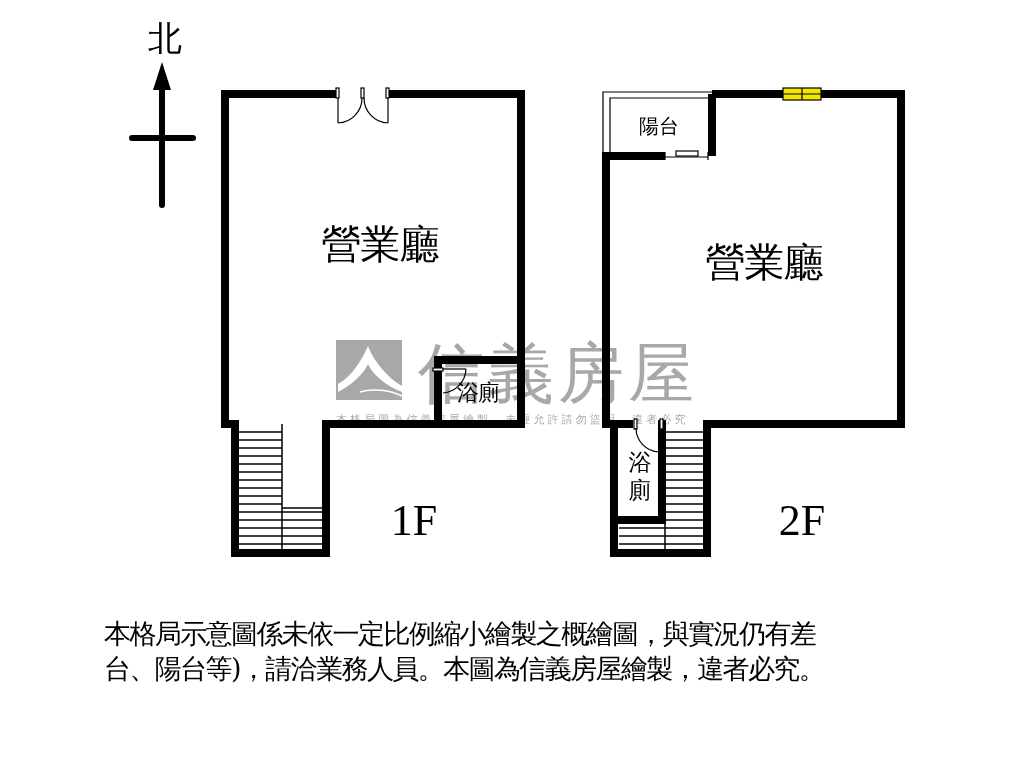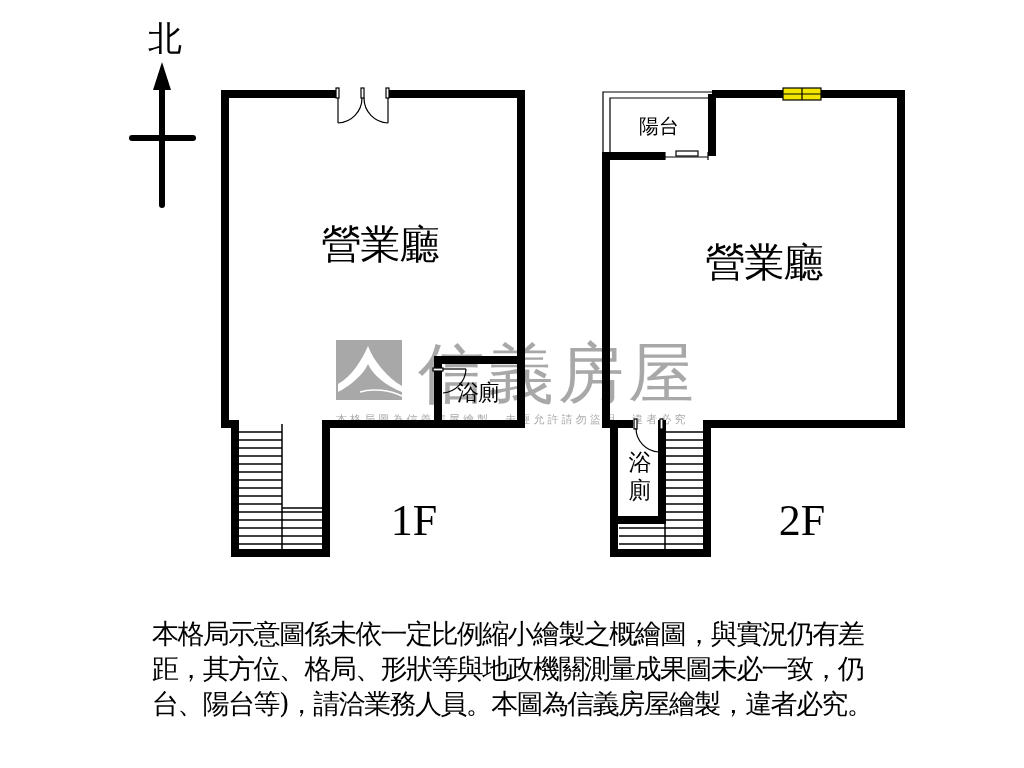--- a/index.html
+++ b/index.html
@@ -5,21 +5,21 @@
   html, body { margin:0; padding:0; background:#ffffff; }
   body { width:1024px; height:768px; position:relative; overflow:hidden;
          font-family:"DejaVu Serif", "Liberation Serif", serif; }
   svg { position:absolute; left:0; top:0; }
   .room-label { font-family:"DejaVu Serif", "Liberation Serif", serif; fill:#000; }
   .floor-label { font-family:"Liberation Serif", "DejaVu Serif", serif; fill:#000; }
   .wm-text { font-family:"DejaVu Sans", "Liberation Sans", sans-serif; fill:#9a9a9a; }
   .disclaimer {
     position:absolute; left:104px; top:616px; width:820px;
     font-family:"DejaVu Serif", "Liberation Serif", serif;
-    font-size:27px; line-height:35px; color:#000; letter-spacing:-1.6px;margin-left:48px;
+    font-size:27px; line-height:35px; color:#000; letter-spacing:-1.6px;
   }
   .disclaimer div { white-space:nowrap; }
 </style>
 </head>
 <body>
 
 <svg width="1024" height="768" viewBox="0 0 1024 768" data-name="floor-plan">
 
   <g data-name="compass-icon">
     <text x="165" y="50" font-size="34" text-anchor="middle" class="room-label" data-name="compass-label">北</text>
@@ -150,15 +150,14 @@
     <text x="802" y="535" font-size="44" text-anchor="middle" class="floor-label" data-name="floor-label-2f">2F</text>
   </g>
 </svg>
 
 <style>
   [data-name="room-label-balcony-2f"] { }
 </style>
 
 <div class="disclaimer" data-name="disclaimer">
   <div data-name="disclaimer-line">本格局示意圖係未依一定比例縮小繪製之概繪圖，與實況仍有差</div>
-  <div data-name="disclaimer-line">距，其方位、格局、形狀等與地政機關測量成果圖未必一致，仍</div>
   <div data-name="disclaimer-line">台、陽台等)，請洽業務人員。本圖為信義房屋繪製，違者必究。</div>
 </div>
 
 </body></html>

